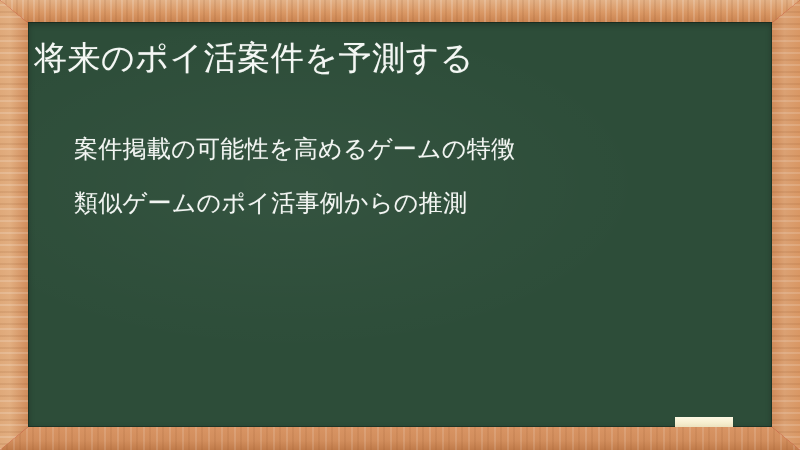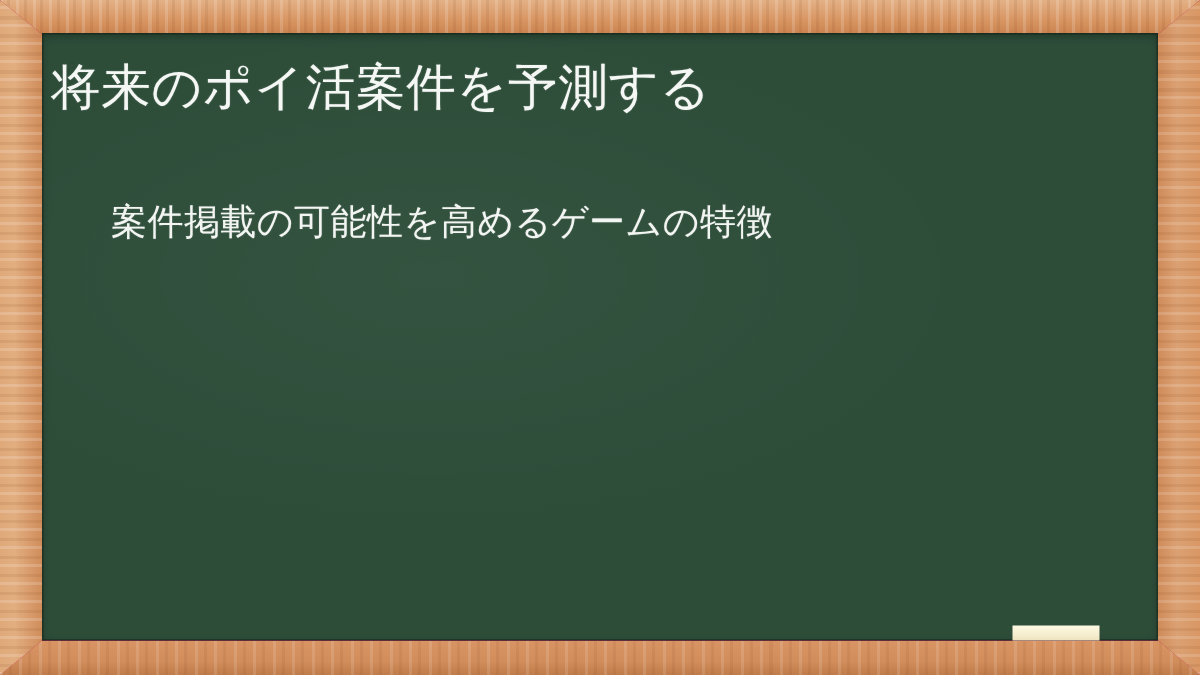--- a/index.html
+++ b/index.html
@@ -12,21 +12,21 @@
     height: 450px;
     overflow: hidden;
     font-family: "Liberation Sans", "DejaVu Sans", sans-serif;
   }
 
   
   .slide {
     position: relative;
     width: 800px;
     height: 450px;
-    background: #be185d;
+    background: #b91c1c;
     overflow: hidden;
   }
 
   
   .plank {
     position: absolute;
     pointer-events: none;
   }
   .plank-top {
     left: 0; top: 0; width: 800px; height: 23px;
@@ -139,18 +139,19 @@
   <div class="plank plank-bottom"></div>
   <div class="plank plank-left"></div>
   <div class="plank plank-right"></div>
 
   <div class="board">
 
     <div class="board-title">将来のポイ活案件を予測する</div>
 
     <ul class="bullet-list">
       <li class="bullet-item">案件掲載の可能性を高めるゲームの特徴</li>
+      <li class="bullet-item">類似ゲームのポイ活事例からの推測</li>
     </ul>
 
     <div class="chalk-stick"></div>
 
   </div>
 </div>
 
 </body></html>

